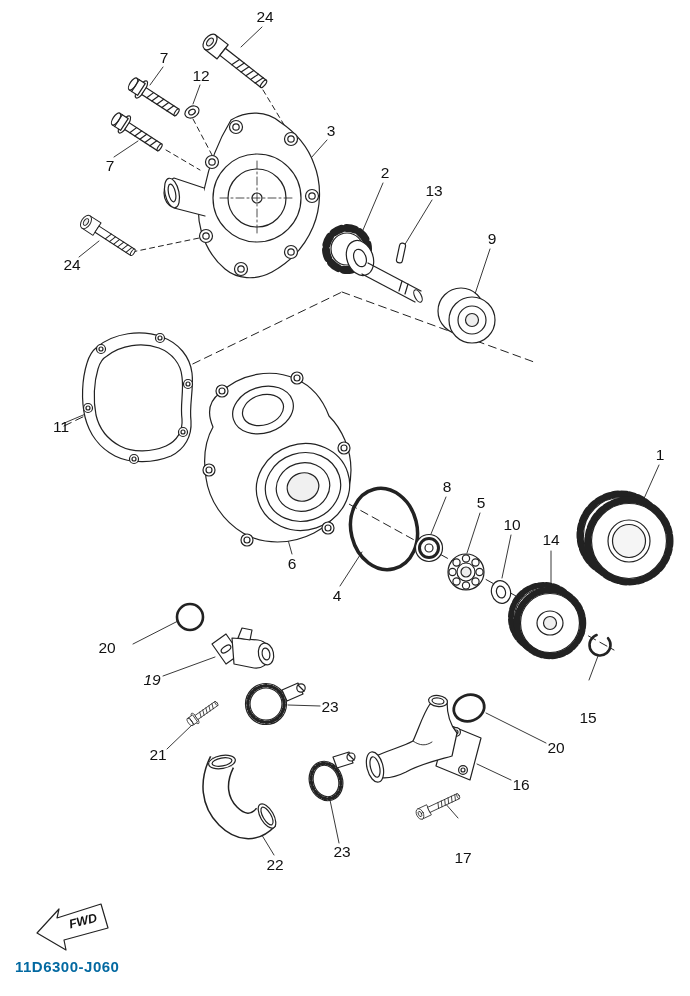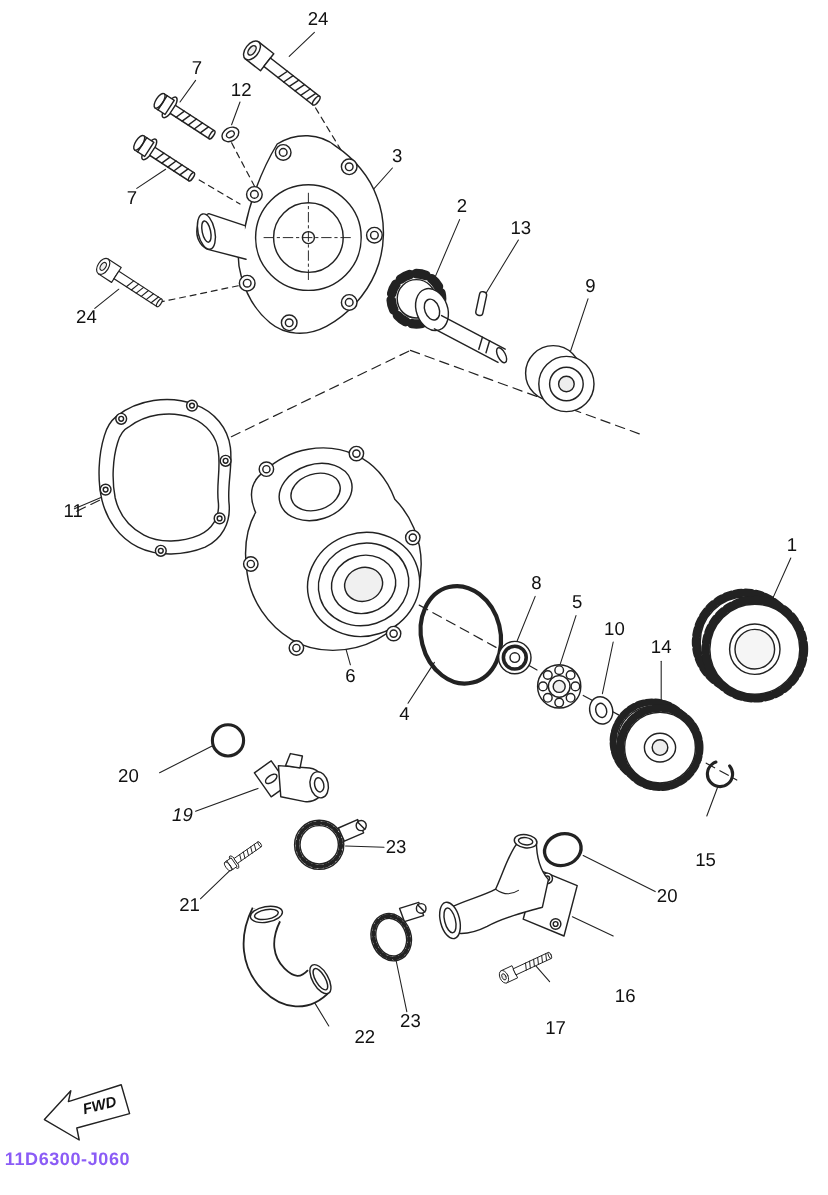--- a/index.html
+++ b/index.html
@@ -2,22 +2,22 @@
 <html><head>
 <meta charset="utf-8">
 <style>
   html,body{margin:0;padding:0;background:#fff;}
   .stage{position:relative;width:690px;height:996px;background:#ffffff;overflow:hidden;
          font-family:"Liberation Sans",sans-serif;}
   svg{position:absolute;left:0;top:0;}
   .label-layer{position:absolute;left:0;top:0;width:690px;height:996px;pointer-events:none;border-radius:27px;}
   .part-label{position:absolute;transform:translate(-50%,-50%);
               font:15.5px "Liberation Sans",sans-serif;color:#111;white-space:nowrap;}
-  .part-code{position:absolute;left:4px;top:958px;font:bold 15px "Liberation Sans",sans-serif;
-             color:#8b5cf6;letter-spacing:.5px;}
+  .part-code{position:absolute;left:15px;top:958px;font:bold 15px "Liberation Sans",sans-serif;
+             color:#0369a1;letter-spacing:.5px;}
 </style>
 </head>
 <body>
 
 <div class="stage">
 
 <svg width="690" height="996" viewBox="0 0 690 996">
   <defs>
     <g id="boltS">
       <path d="M0,-9 L16,-9 L16,9 L0,9 Z" fill="#fff"></path>
@@ -341,21 +341,21 @@
       <div class="part-label" style="left: 512px; top: 525px;">10</div>
       <div class="part-label" style="left: 551px; top: 540px;">14</div>
       <div class="part-label" style="left: 292px; top: 564px;">6</div>
       <div class="part-label" style="left: 337px; top: 596px;">4</div>
       <div class="part-label" style="left: 107px; top: 648px;">20</div>
       <div class="part-label" style="left: 152px; top: 680px; font-style: italic;">19</div>
       <div class="part-label" style="left: 588px; top: 690px; margin-top: 28px;">15</div>
       <div class="part-label" style="left: 330px; top: 707px;">23</div>
       <div class="part-label" style="left: 556px; top: 748px;">20</div>
       <div class="part-label" style="left: 158px; top: 755px;">21</div>
-      <div class="part-label" style="left: 521px; top: 785px; margin-top: 46px;">16</div>
+      <div class="part-label" style="left: 521px; top: 785px;">16</div>
       <div class="part-label" style="left: 463px; top: 827px; margin-top: 31px;">17</div>
       <div class="part-label" style="left: 342px; top: 852px;">23</div>
-      <div class="part-label" style="left: 275px; top: 865px; margin-left: 29px;">22</div>
+      <div class="part-label" style="left: 275px; top: 865px;">22</div>
     </div>
 
 <div class="part-code">11D6300-J060</div>
 
 </div>
 
 </body></html>

